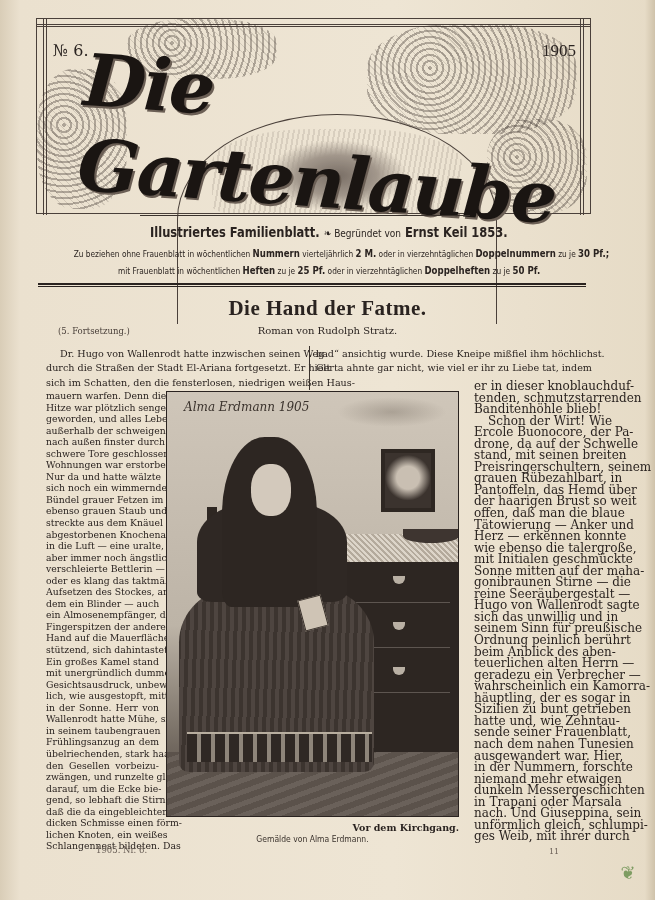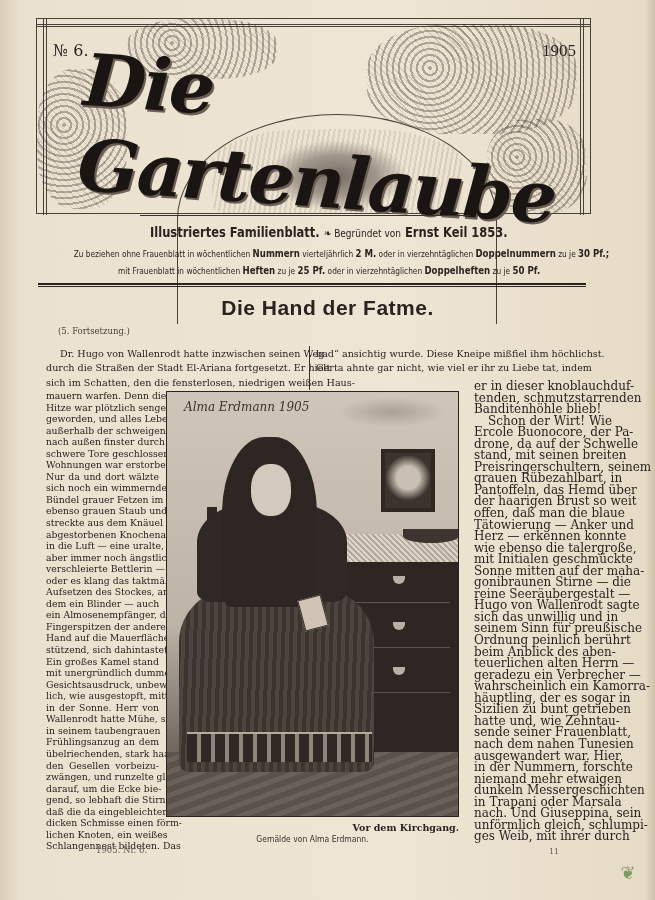--- a/index.html
+++ b/index.html
@@ -79,21 +79,21 @@
       white-space: nowrap;
     }
     .subscribe b { font-size: 11px; }
     .double-rule {
       position: absolute; left: 38px; top: 283px; width: 548px; height: 4px;
       border-top: 2px solid #2a2320; border-bottom: 1px solid #2a2320;
     }
 
     .article-title {
       position: absolute; left: 0; top: 296px; width: 655px; text-align: center;
-      font-family: Liberation Sans, sans-serif; font-weight: bold; font-size: 21px; letter-spacing: 0.5px;
+      font-family: Liberation Serif, serif; font-weight: bold; font-size: 21px; letter-spacing: 0.5px;
     }
     .byline {
       position: absolute; left: 0; top: 325px; width: 655px; text-align: center;
       font-family: "DejaVu Serif", serif; font-size: 10px;
     }
     .continuation {
       position: absolute; left: 58px; top: 326px; font-size: 8.5px;
       font-family: "DejaVu Serif", serif; color: #4a403a;
     }
     .col-text {
@@ -236,41 +236,42 @@
     <b>25 Pf.</b>
     <span>oder in vierzehntäglichen</span>
     <b>Doppelheften</b>
     <span>zu je</span>
     <b>50 Pf.</b>
   </div>
   <div class="double-rule"></div>
 
   <div class="article-title">Die Hand der Fatme.</div>
   <div class="continuation">(5. Fortsetzung.)</div>
+  <div class="byline">Roman von Rudolph Stratz.</div>
 
   <div class="col-text" style="left:46px;top:347px;width:258px;">
     <span class="line" style="padding-left:14px;">Dr. Hugo von Wallenrodt hatte inzwischen seinen Weg</span>
     <span class="line">durch die Straßen der Stadt El-Ariana fortgesetzt. Er hielt</span>
     <span class="line">sich im Schatten, den die fensterlosen, niedrigen weißen Haus-</span>
   </div>
   <div class="col-divider"></div>
   <div class="col-text" style="left:316px;top:347px;width:270px;">
     <span class="line">bad“ ansichtig wurde. Diese Kneipe mißfiel ihm höchlichst.</span>
     <span class="line">Gerta ahnte gar nicht, wie viel er ihr zu Liebe tat, indem</span>
   </div>
 
   <div class="col-text" style="left:46px;top:390px;width:113px;font-size:9.3px;line-height:11.55px;">
     <span class="line">mauern warfen. Denn die</span>
     <span class="line">Hitze war plötzlich sengend</span>
     <span class="line">geworden, und alles Leben</span>
     <span class="line">außerhalb der schweigenden,</span>
     <span class="line">nach außen finster durch</span>
     <span class="line">schwere Tore geschlossenen</span>
     <span class="line">Wohnungen war erstorben.</span>
-    <span class="line">Nur da und dort wälzte</span>
+    <span class="line">Nur da und hatte wälzte</span>
     <span class="line">sich noch ein wimmerndes</span>
     <span class="line">Bündel grauer Fetzen im</span>
     <span class="line">ebenso grauen Staub und</span>
     <span class="line">streckte aus dem Knäuel einen</span>
     <span class="line">abgestorbenen Knochenarm</span>
     <span class="line">in die Luft — eine uralte,</span>
     <span class="line">aber immer noch ängstlich</span>
     <span class="line">verschleierte Bettlerin —</span>
     <span class="line">oder es klang das taktmäßige</span>
     <span class="line">Aufsetzen des Stockes, an</span>

